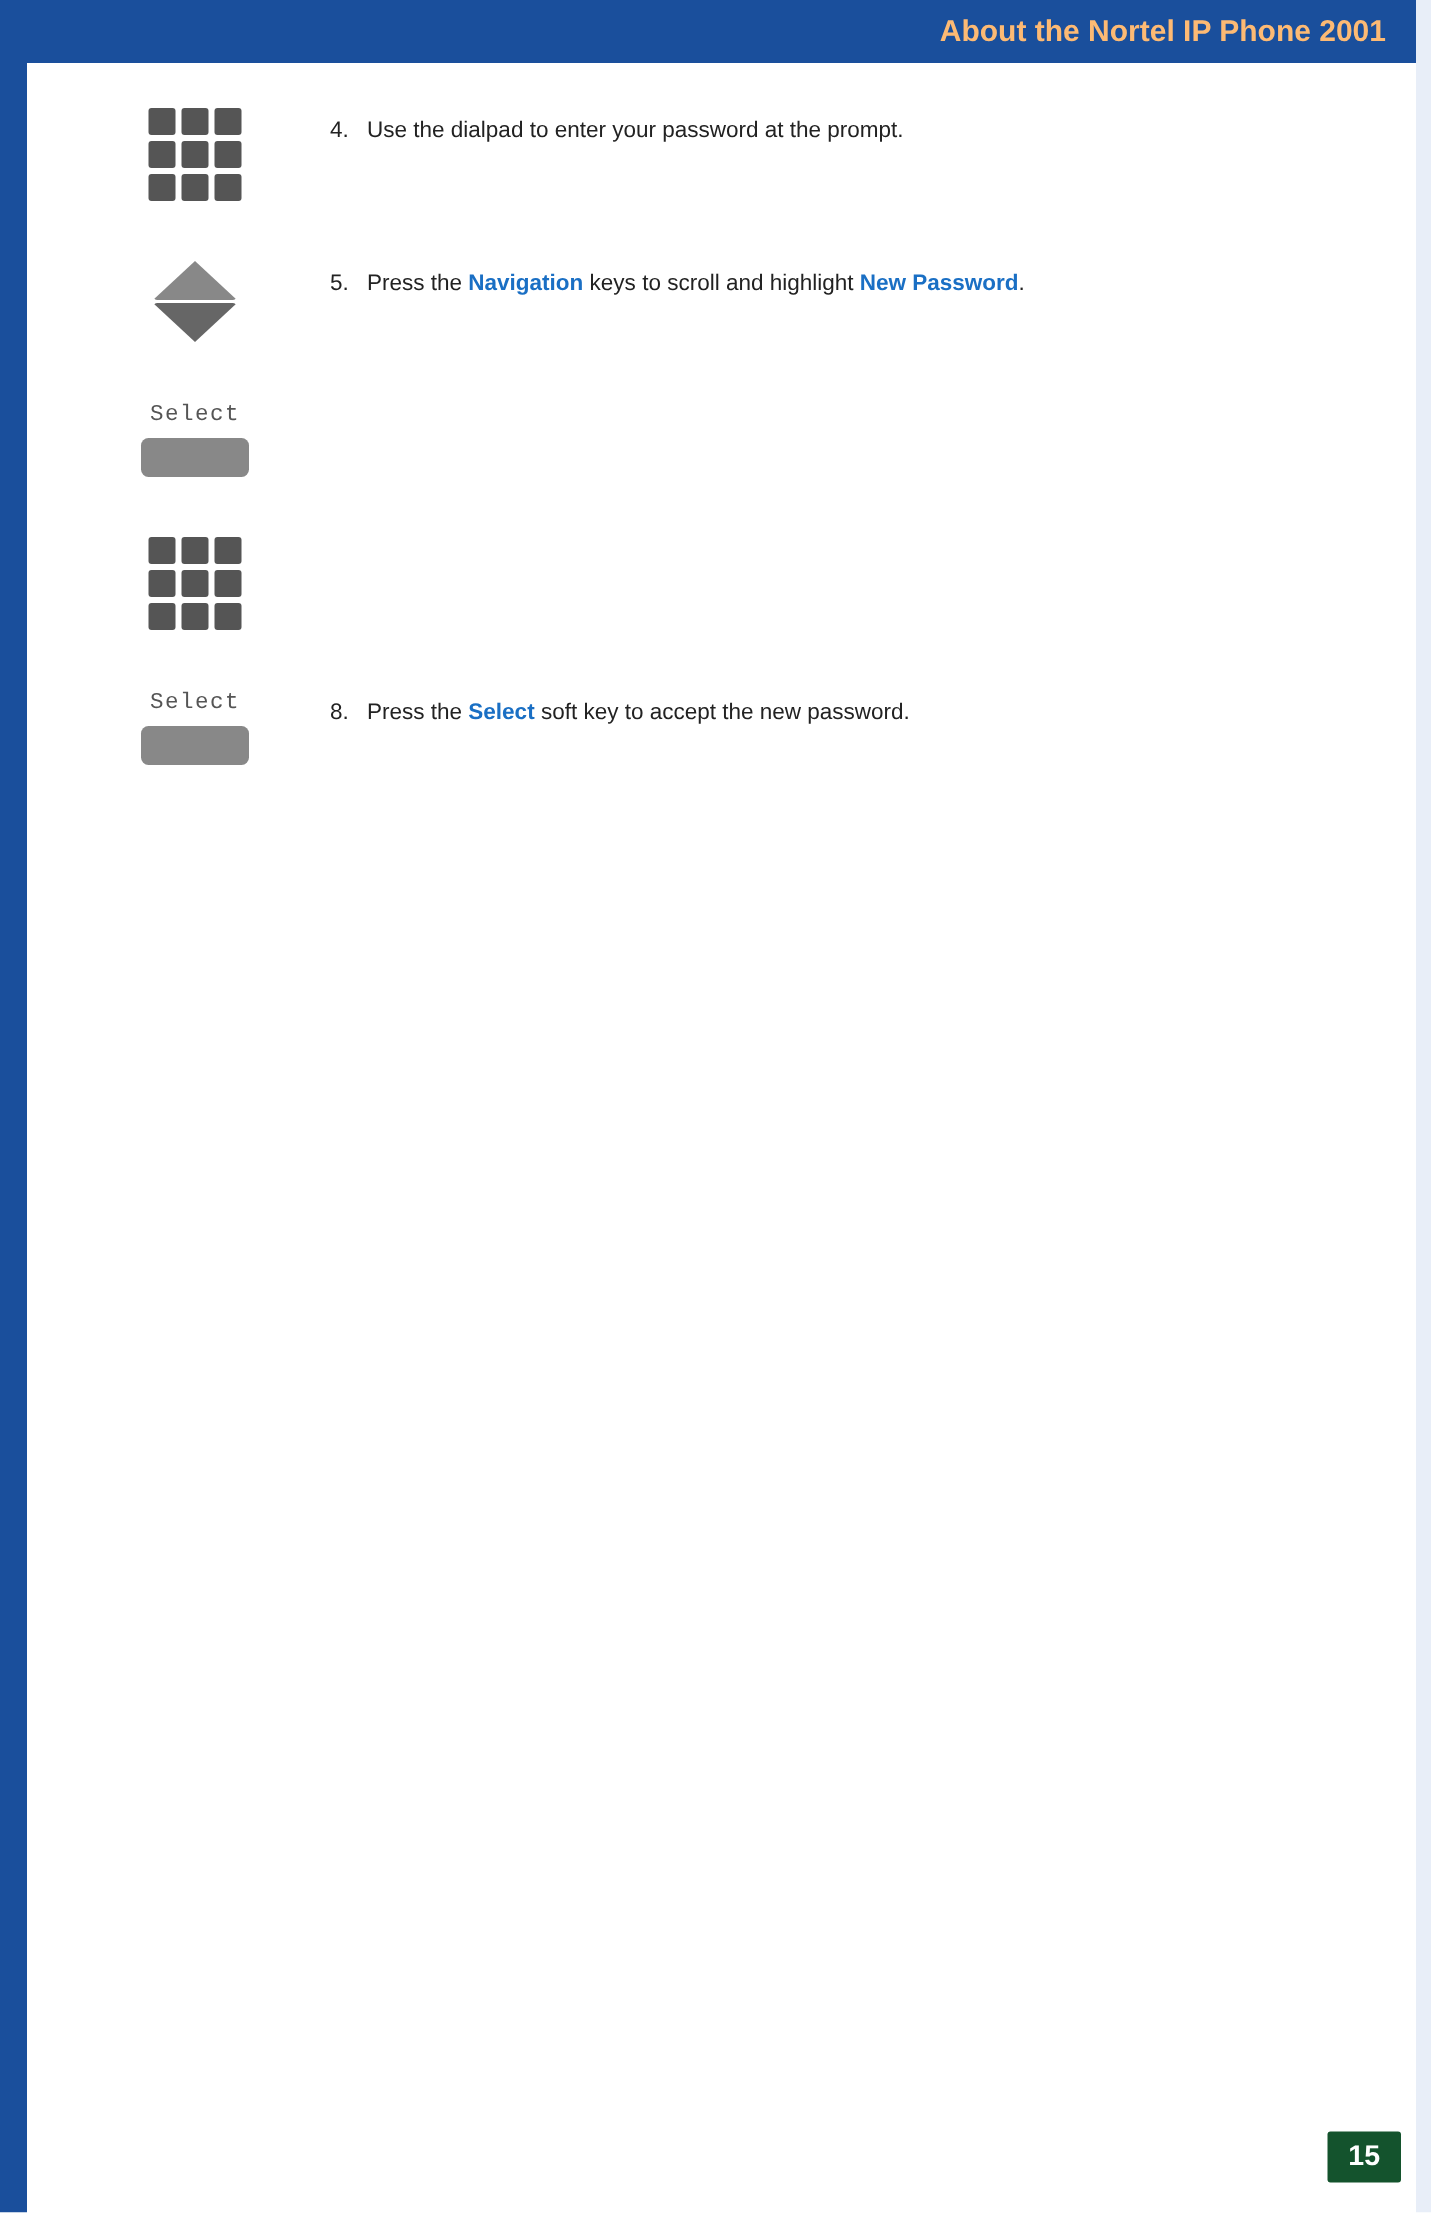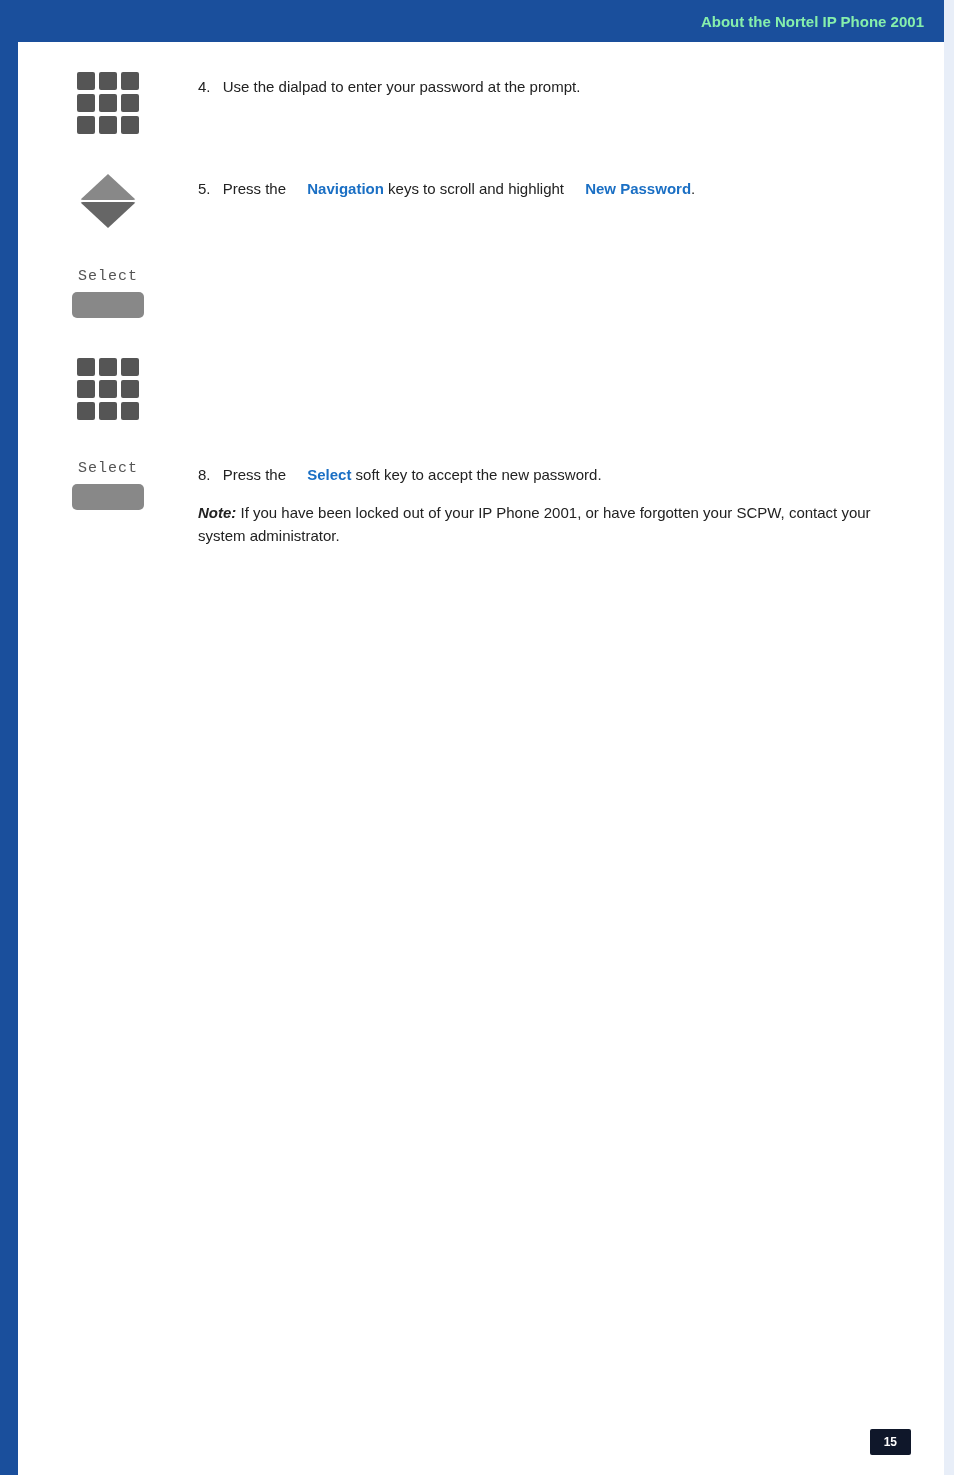--- a/index.html
+++ b/index.html
@@ -19,28 +19,28 @@
       background: #1a4f9c;
       width: 100%;
       height: 42px;
       display: flex;
       align-items: center;
       justify-content: flex-end;
       padding-right: 30px;
     }
 
     .header-title {
-      color: #86efac;
-      font-weight: bold;
-      font-size: 15px;
+      color: #fdba74;
+      font-weight: bold;
+      font-size: 20px;
     }
 
     
     .content {
-      padding: 30px 40px 60px 38px;
+      padding: 30px 40px 60px 60px;
     }
 
     
     .instruction-row {
       display: flex;
       align-items: flex-start;
       margin-bottom: 40px;
     }
 
     .icon-area {
@@ -64,21 +64,20 @@
       margin-right: 8px;
     }
 
     .step-text {
       display: inline;
     }
 
     .highlight-blue {
       color: #1a6fc4;
       font-weight: bold;
-      margin-left: 17px;
     }
 
     
     .dialpad-grid {
       display: grid;
       grid-template-columns: repeat(3, 18px);
       grid-template-rows: repeat(3, 18px);
       gap: 4px;
     }
 
@@ -146,25 +145,25 @@
 
     .note-bold {
       font-weight: bold;
       font-style: italic;
     }
 
     
     .page-footer {
       position: absolute;
       bottom: 20px;
-      right: 43px;
-      background: #0f172a;
+      right: 20px;
+      background: #14532d;
       color: #ffffff;
       padding: 6px 14px;
-      font-size: 12px;
+      font-size: 19px;
       font-weight: bold;
       border-radius: 2px;
     }
 
     
     .left-bar {
       position: absolute;
       left: 0;
       top: 0;
       width: 18px;
@@ -254,22 +253,18 @@
   <div class="instruction-row">
     <div class="icon-area">
       <div class="select-icon">
         <div class="select-label-text">Select</div>
         <div class="select-btn"></div>
       </div>
     </div>
     <div class="text-area">
       <span class="step-num">8.</span>
       <span class="step-text">Press the <span class="highlight-blue">Select</span> soft key to accept the new password.</span>
-      <div class="note-block">
-        <span class="note-bold">Note:</span>
-        <span> If you have been locked out of your IP Phone 2001, or have forgotten your SCPW, contact your system administrator.</span>
-      </div>
     </div>
   </div>
 
 </div>
 
 <div class="page-footer">15</div>
 
 </body></html>

